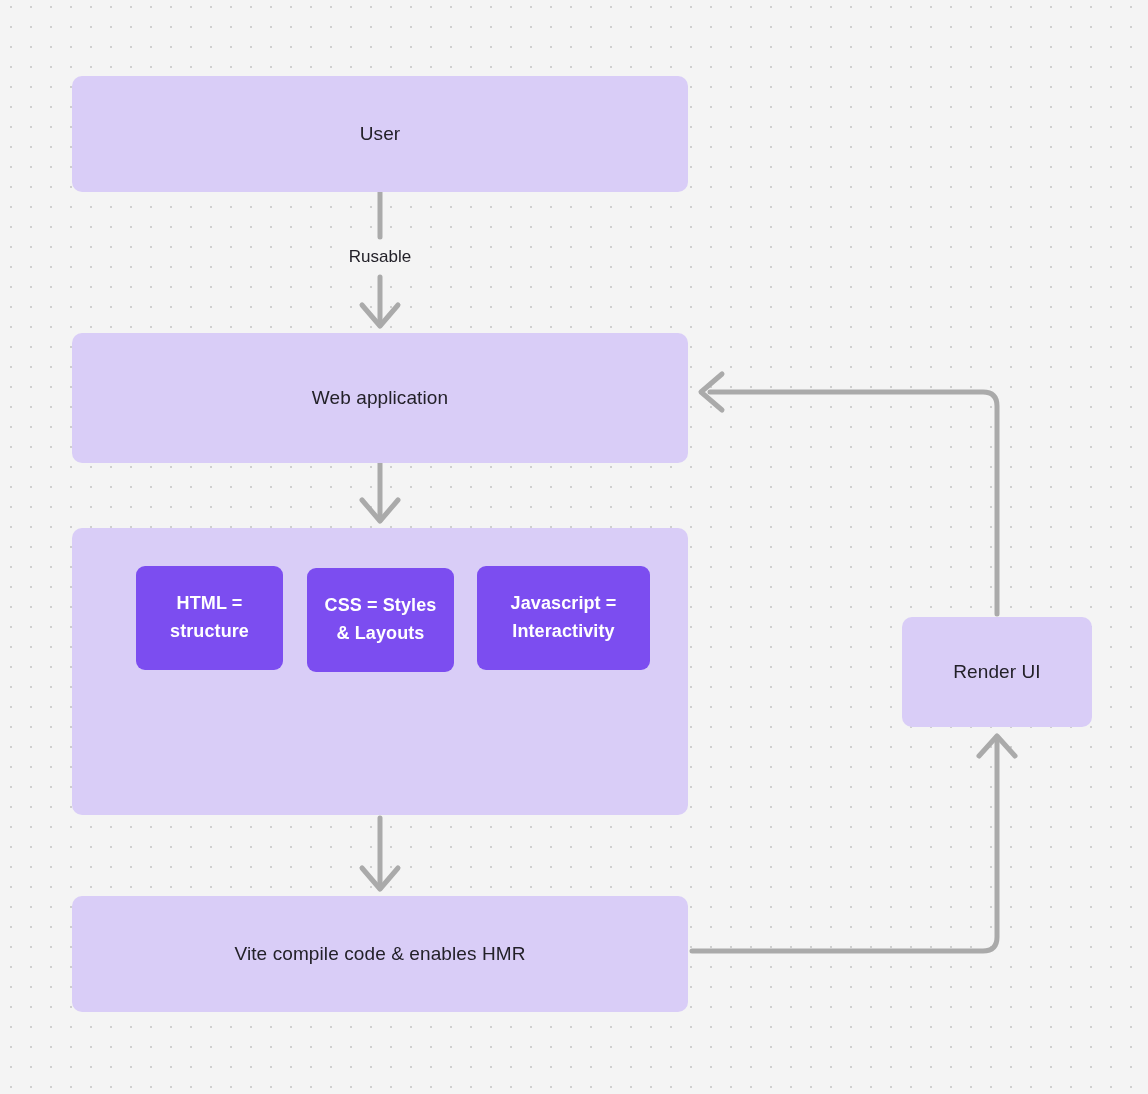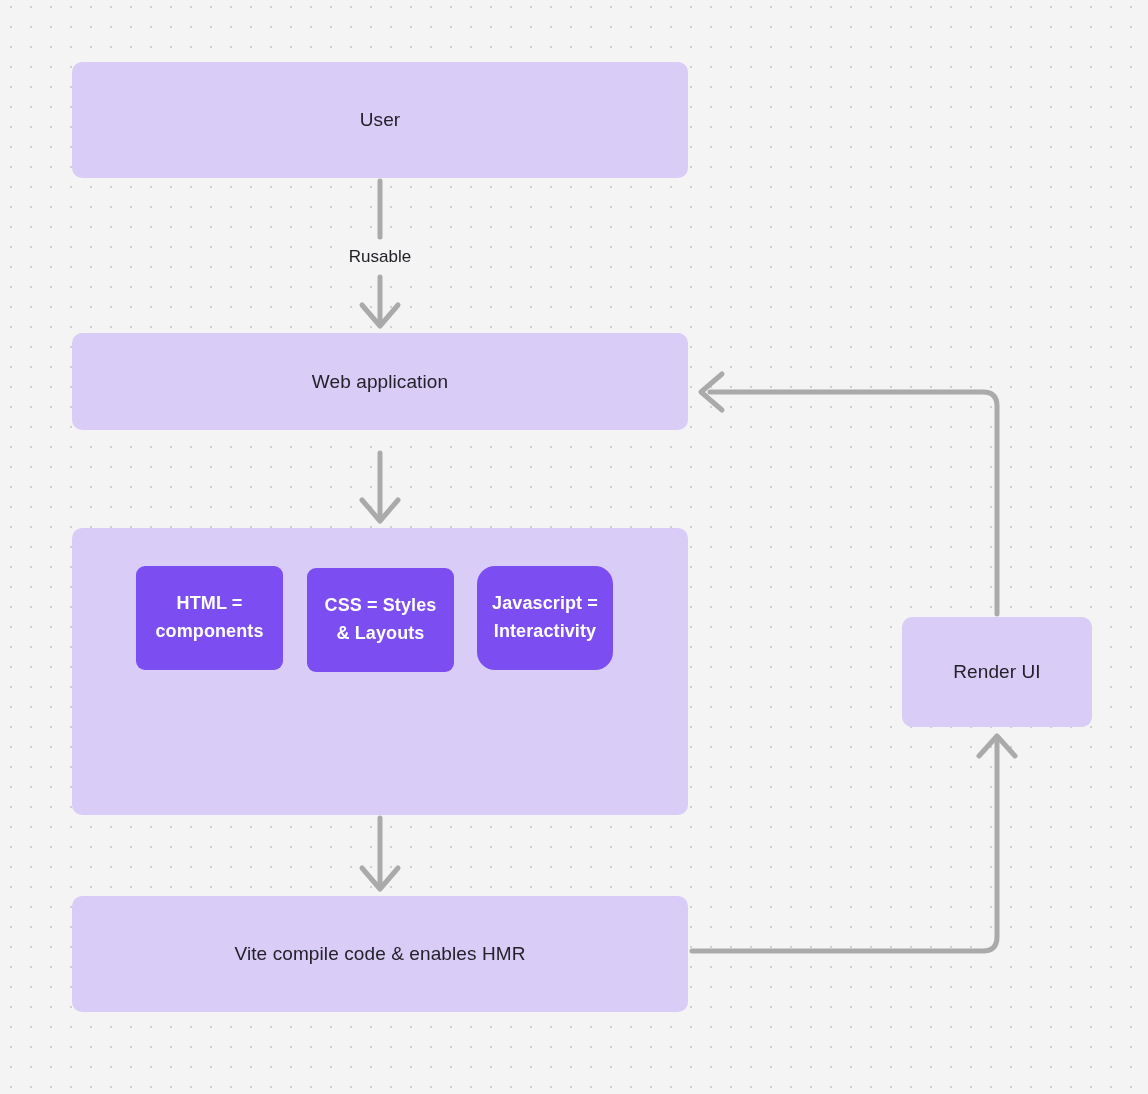--- a/index.html
+++ b/index.html
@@ -41,29 +41,29 @@
     letter-spacing: .1px;
   }
   .node-violet {
     background: #7c4df0;
     color: #ffffff;
     font-size: 18px;
     font-weight: 700;
     border-radius: 9px;
     line-height: 1.55;
   }
-  #node-user      { left:72px;  top:62px;  width:616px; height:116px; }
-  #node-webapp    { left:72px;  top:333px; width:616px; height:97px; }
+  #node-user      { left:72px;  top:76px;  width:616px; height:116px; }
+  #node-webapp    { left:72px;  top:333px; width:616px; height:130px; }
   #node-container { left:72px;  top:528px; width:616px; height:287px; border-radius:10px; display:block; }
   #node-vite      { left:72px;  top:896px; width:616px; height:116px; }
   #node-render    { left:902px; top:617px; width:190px; height:110px; font-size:19px; }
 
   #node-html { left:64px;  top:38px; width:147px; height:104px; }
   #node-css  { left:235px; top:40px; width:147px; height:104px; }
-  #node-js   { left:405px; top:38px; width:136px; height:104px;border-radius:18px; }
+  #node-js   { left:405px; top:38px; width:173px; height:104px; }
   .inner-wrap { position:absolute; left:0; top:0; width:100%; height:100%; }
   #container-caption {
     position: absolute;
     left: 0;
     top: 186px;
     width: 100%;
     text-align: center;
     font-size: 19px;
     color: #232129;
   }
@@ -131,21 +131,21 @@
     <span>User</span>
   </div>
 
   <div class="node node-lavender" id="node-webapp">
     <span>Web application</span>
   </div>
 
   <div class="node node-lavender" id="node-container">
     <div class="inner-wrap">
       <div class="node node-violet" id="node-html">
-        <span><span>HTML =</span><br><span>components</span></span>
+        <span><span>HTML =</span><br><span>structure</span></span>
       </div>
       <div class="node node-violet" id="node-css">
         <span><span>CSS = Styles</span><br><span>&amp; Layouts</span></span>
       </div>
       <div class="node node-violet" id="node-js">
         <span><span>Javascript =</span><br><span>Interactivity</span></span>
       </div>
     </div>
   </div>
 

